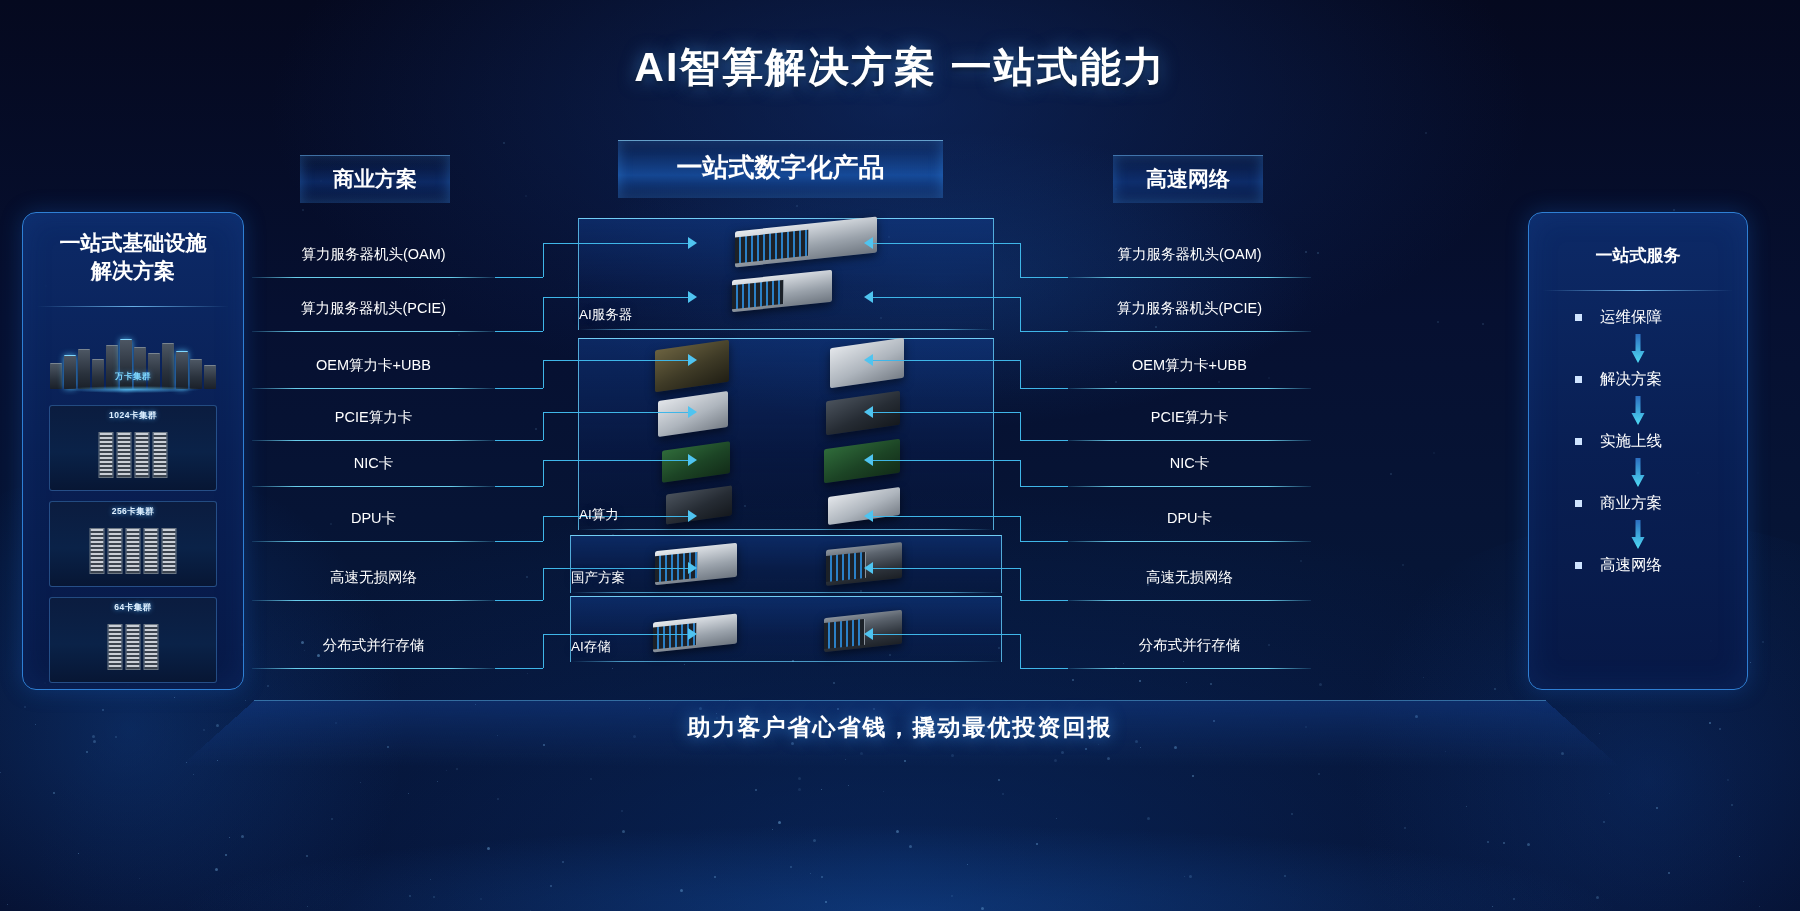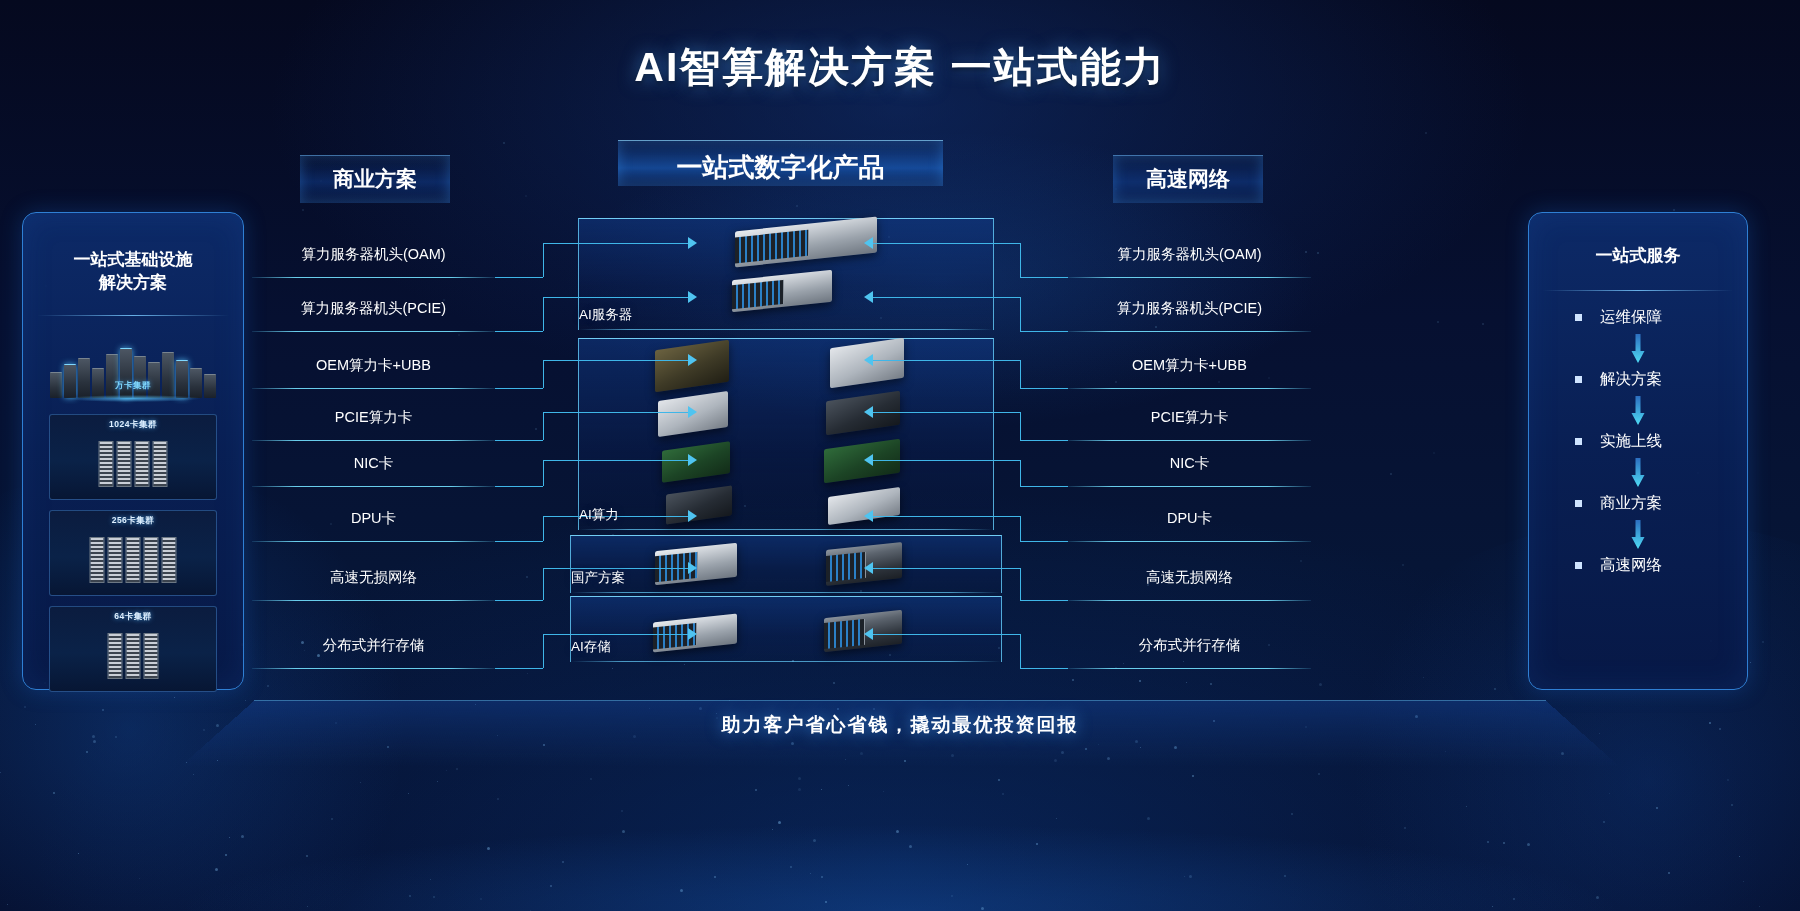--- a/index.html
+++ b/index.html
@@ -41,21 +41,21 @@
   .colhead .bar {
     position:absolute; left:0; right:0; top:0; height:100%;
     background:linear-gradient(180deg, rgba(12,40,100,0.0) 0%, rgba(16,60,140,0.55) 55%, rgba(10,32,90,0.15) 100%);
     border-top:1px solid rgba(110,190,255,.55);
     box-shadow:0 -1px 14px rgba(70,160,255,.35) inset;
   }
   .colhead .txt { position:relative; }
 
   #head-left  { left:300px; top:155px; width:150px; height:48px; font-size:21px; line-height:48px; }
   #head-right { left:1113px; top:155px; width:150px; height:48px; font-size:21px; line-height:48px; }
-  #head-center{ left:618px; top:140px; width:325px; height:46px; font-size:26px; line-height:54px; }
+  #head-center{ left:618px; top:140px; width:325px; height:58px; font-size:26px; line-height:54px; }
   #head-center .bar{
     background:linear-gradient(180deg, rgba(18,60,150,0.05) 0%, rgba(26,95,190,0.65) 60%, rgba(12,40,110,0.1) 100%);
     border-top:1px solid rgba(140,215,255,.7);
   }
 
   
   .panel {
     position:absolute;
     border:1px solid #2f7fd4;
     border-radius:14px;
@@ -66,21 +66,21 @@
   #panel-right { left:1528px; top:212px; width:220px; height:478px; }
 
   .panel-title {
     color:#fff; font-weight:bold; font-size:17px; text-align:center;
     line-height:1.35; padding:0 8px;
   }
   .panel-sep {
     height:1px; margin:0 14px;
     background:linear-gradient(90deg, rgba(90,170,250,0) 0%, rgba(120,200,255,.85) 50%, rgba(90,170,250,0) 100%);
   }
-  #panel-left .panel-title { margin-top:36px; font-size:17px; }
+  #panel-left .panel-title { margin-top:16px; font-size:21px; }
   #panel-left .panel-sep { margin-top:20px; }
 
   
   .thumbs { padding:8px 26px 0 26px; }
   .thumb {
     position:relative; margin-top:10px; height:86px; border-radius:3px;
     background:linear-gradient(180deg,#0b1c3f 0%, #0a2248 55%, #071634 100%);
     border:1px solid rgba(70,140,225,.45);
     overflow:hidden;
   }
@@ -173,21 +173,21 @@
     transform:skewY(-8deg);
   }
   .card.green { background:linear-gradient(160deg,#2f6b3a 0%, #1c4425 55%, #122c18 100%); }
   .card.dark  { background:linear-gradient(160deg,#4a525c 0%, #262c34 55%, #14181d 100%); }
   .card.silver{ background:linear-gradient(160deg,#e3e6ea 0%, #aeb5bd 55%, #767d86 100%); }
   .card.gold  { background:linear-gradient(160deg,#6b6240 0%, #3e3a26 55%, #201e14 100%); }
 
   
   .bottom-banner {
     position:absolute; left:0; right:0; top:712px; text-align:center;
-    color:#ffffff; font-size:19px; font-weight:bold; letter-spacing:2px;
+    color:#ffffff; font-size:23px; font-weight:bold; letter-spacing:2px;
     text-shadow:0 0 16px rgba(70,165,255,.65);
   }
   .bottom-plate {
     position:absolute; left:255px; right:255px; top:700px; height:70px;
     border-top:1px solid rgba(95,190,250,.55);
     background:linear-gradient(180deg, rgba(20,70,160,.40) 0%, rgba(8,25,70,0) 100%);
     transform:perspective(360px) rotateX(32deg);
     transform-origin:top center;
   }
   .bottom-wave {

